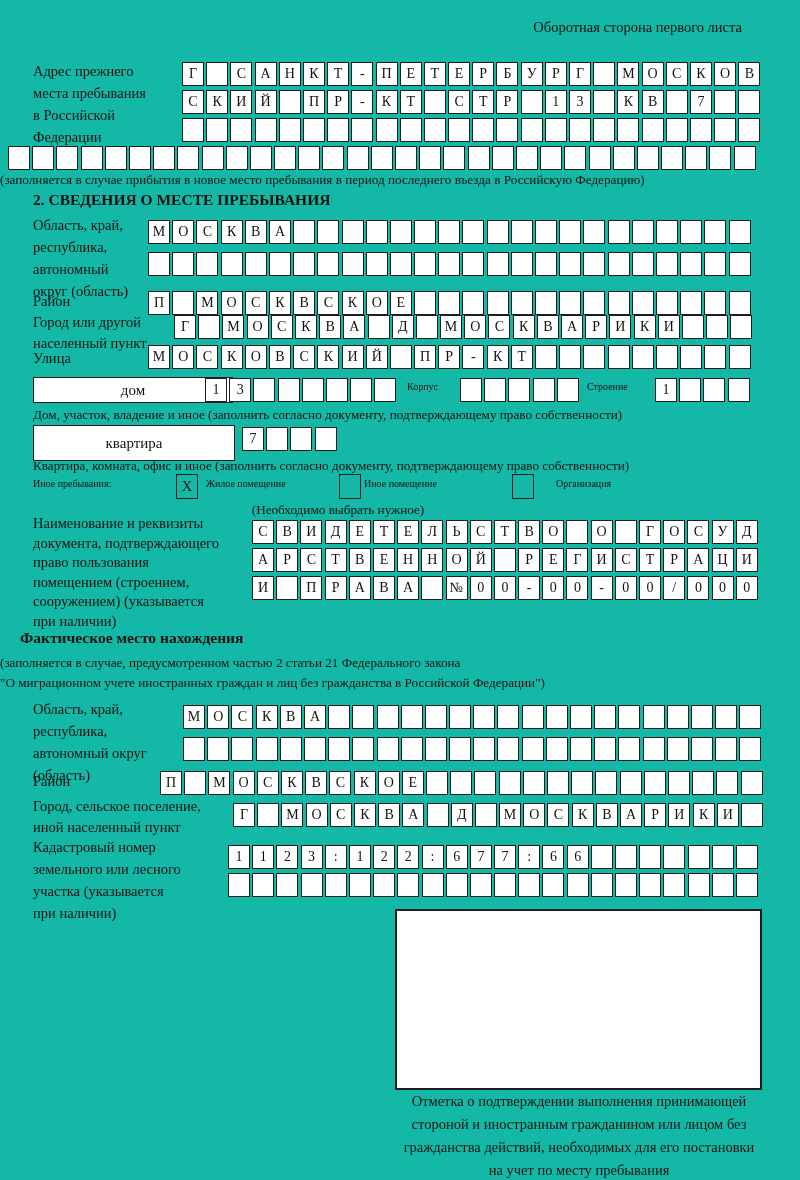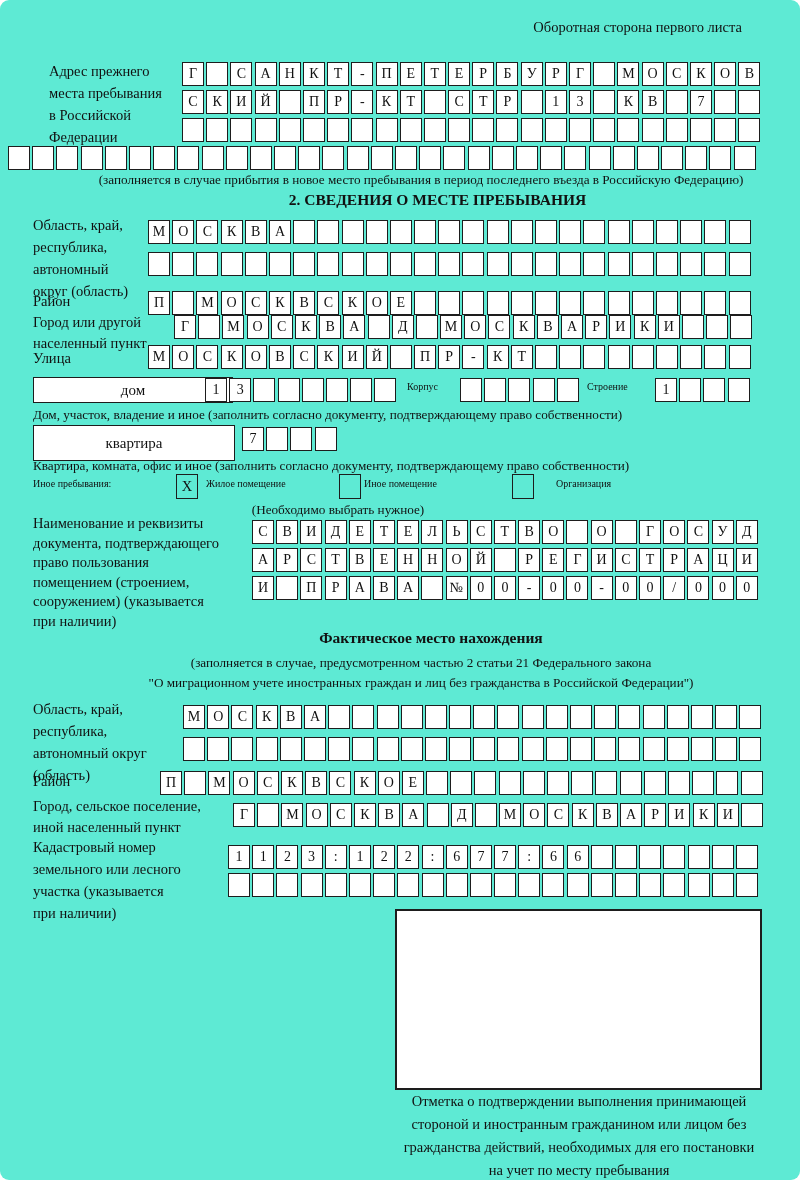--- a/index.html
+++ b/index.html
@@ -1,41 +1,41 @@
 <!DOCTYPE html>
 <html><head>
 <meta charset="utf-8">
 <style>
   html,body{margin:0;padding:0;background:#fff;}
-  #page{position:relative;width:800px;height:1180px;background:#5eead4;
-        font-family:"Liberation Serif","DejaVu Serif",serif;color:#111;overflow:hidden;border-radius:9px;}
+  #page{position:relative;width:800px;height:1180px;background:#14b8a6;
+        font-family:"Liberation Serif","DejaVu Serif",serif;color:#111;overflow:hidden;}
   .lab{position:absolute;font-size:14.5px;line-height:22px;white-space:pre-line;}
   .lab2{position:absolute;font-size:14.5px;line-height:21px;white-space:pre-line;}
   .note{position:absolute;font-size:13.2px;white-space:pre-line;}
-  .ctr{left:0;right:0;text-align:center;margin-left:42px;}
+  .ctr{left:0;right:0;}
   .title{position:absolute;font-weight:bold;font-size:15.5px;}
   .cellrow{position:absolute;display:flex;}
   .cell{box-sizing:border-box;width:22px;height:24px;border:1.6px solid #1d1d1d;
         margin-right:2.2px;display:flex;align-items:center;justify-content:center;
         font-size:14px;background:#fff;flex:none;}
   .widebox{position:absolute;box-sizing:border-box;border:1.8px solid #1d1d1d;
         display:flex;align-items:center;justify-content:center;font-size:15px;background:#fff;}
   .inlab{position:absolute;font-size:10px;}
   .cbx{position:absolute;box-sizing:border-box;width:22px;height:25px;border:1.6px solid #1d1d1d;
         display:flex;align-items:center;justify-content:center;font-size:14.5px;}
   .stampbox{position:absolute;border:2px solid #1d1d1d;background:#fff;}
 </style>
 </head>
 <body>
 
 <div id="page">
 
   <div class="lab" style="top:16px;left:0;right:58px;text-align:right;">Оборотная сторона первого листа</div>
 
-  <div class="lab" style="top:60px;left:49px;width:150px;">Адрес прежнего
+  <div class="lab" style="top:60px;left:33px;width:150px;">Адрес прежнего
 места пребывания
 в Российской
 Федерации</div>
   <div class="cellrow" style="left:182px;top:62px;">
       <span class="cell">Г</span>
       <span class="cell"></span>
       <span class="cell">С</span>
       <span class="cell">А</span>
       <span class="cell">Н</span>
       <span class="cell">К</span>

